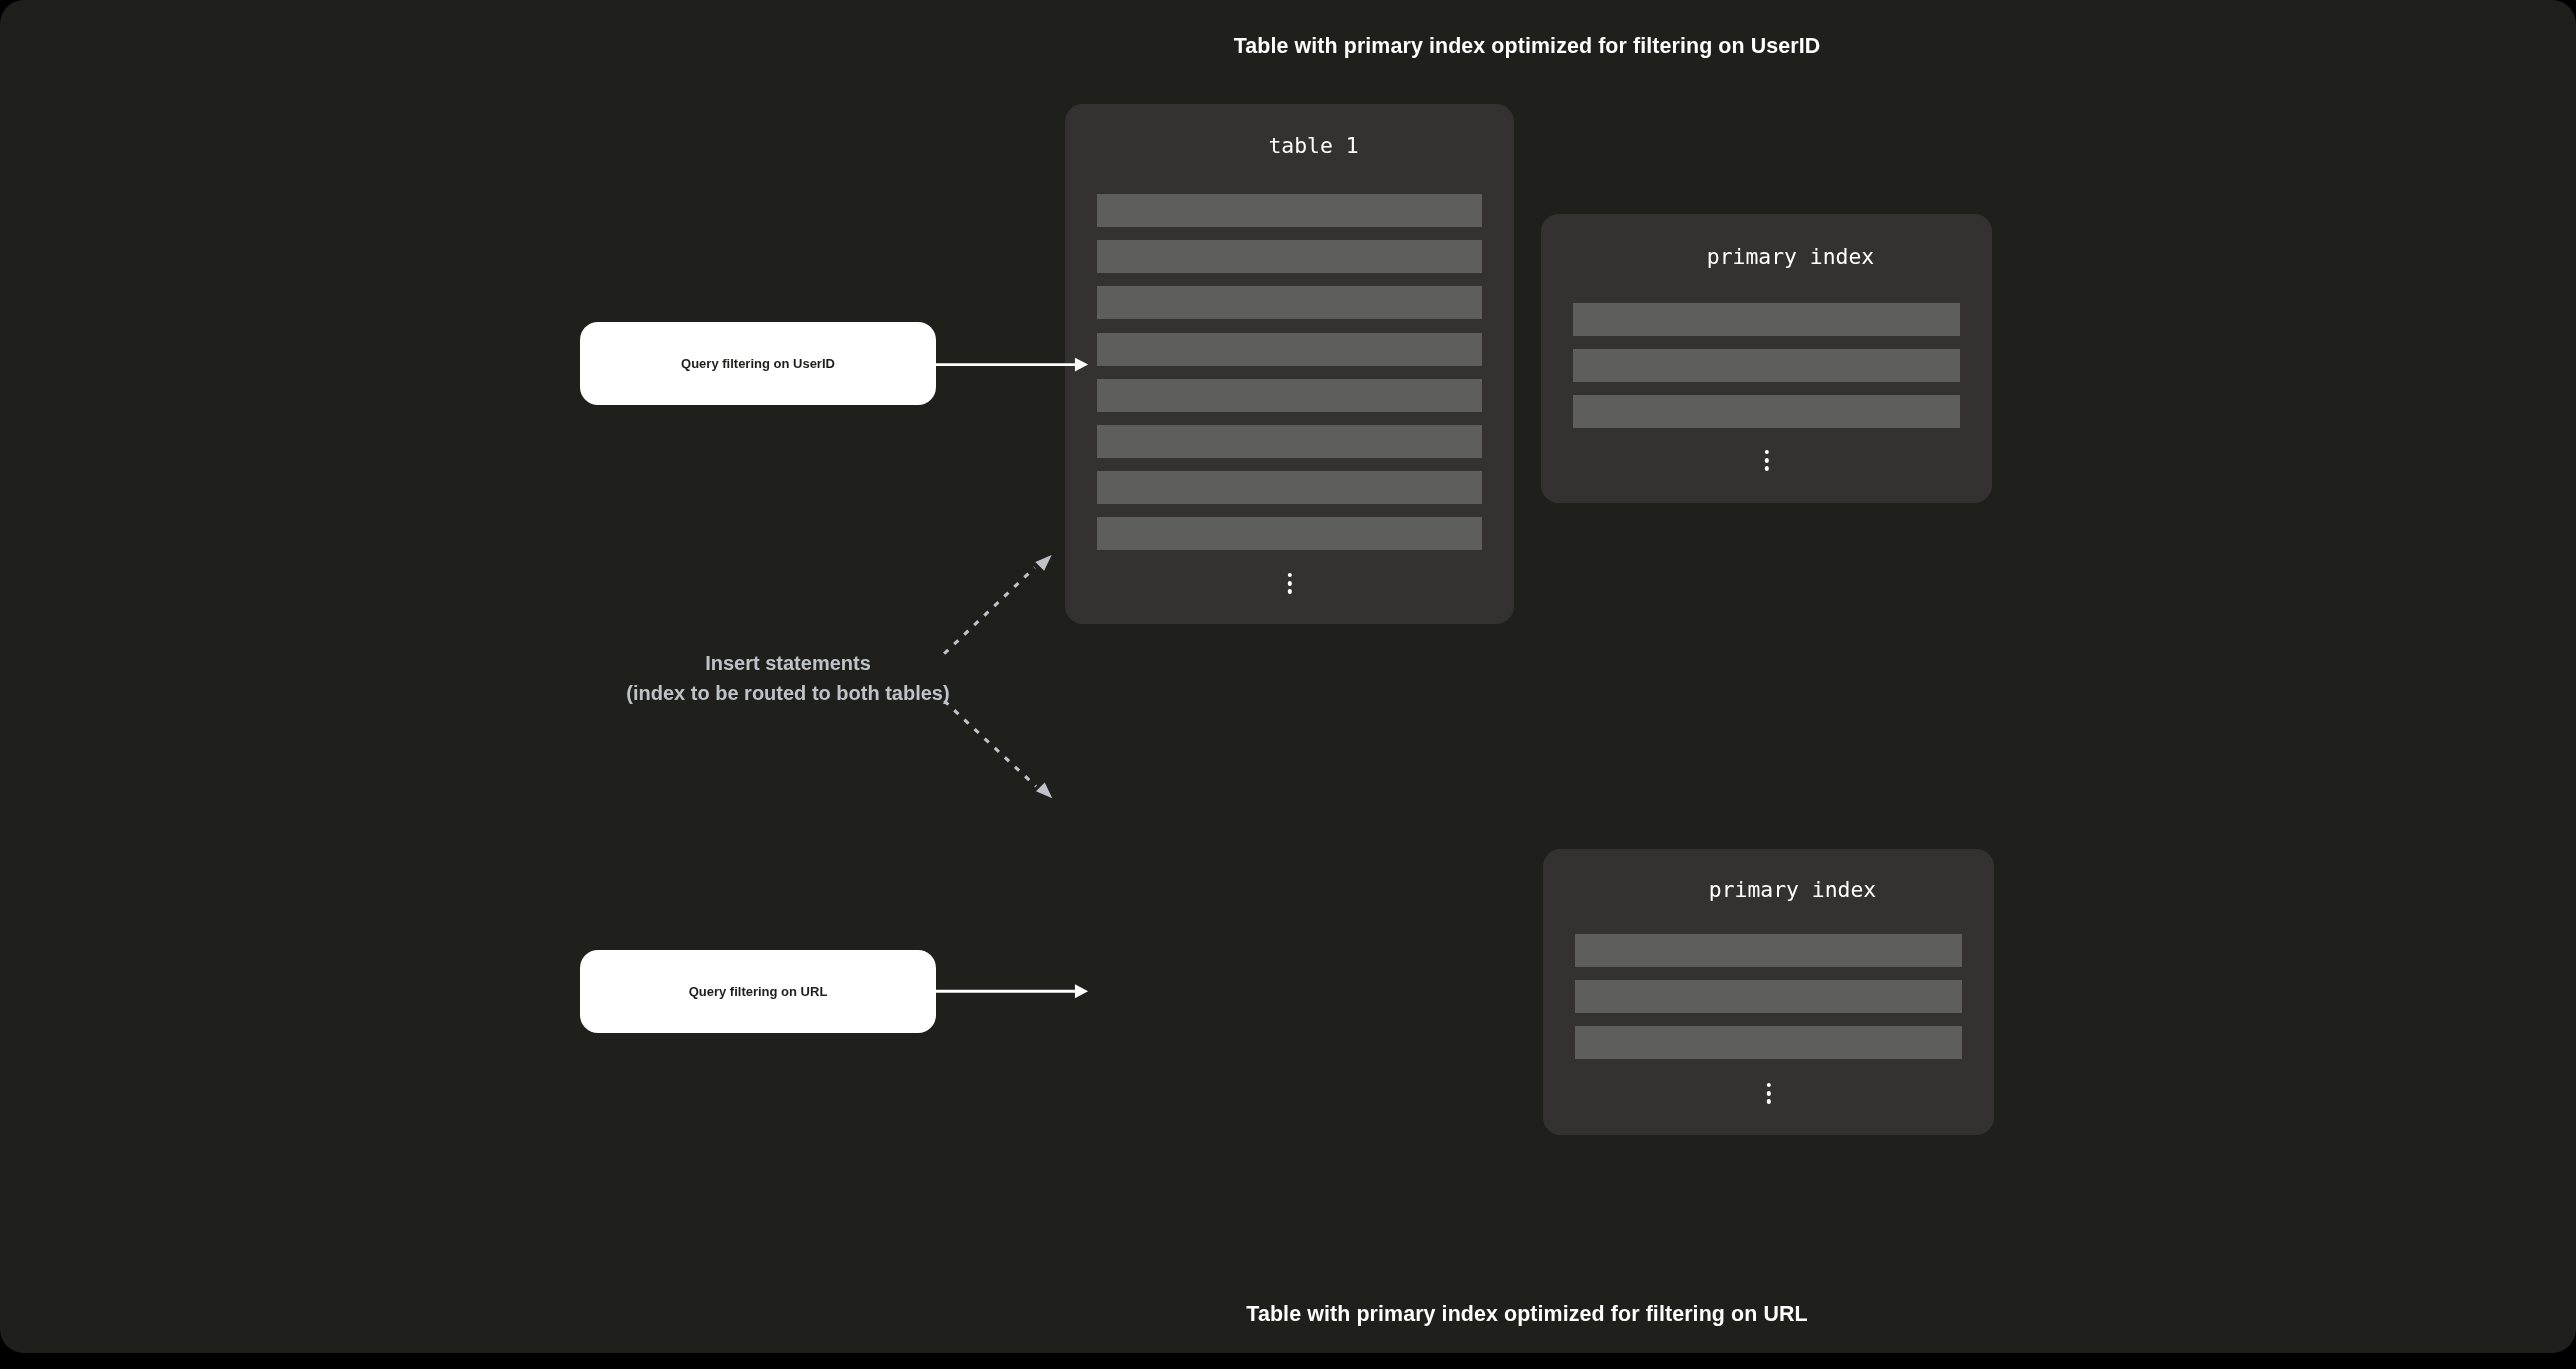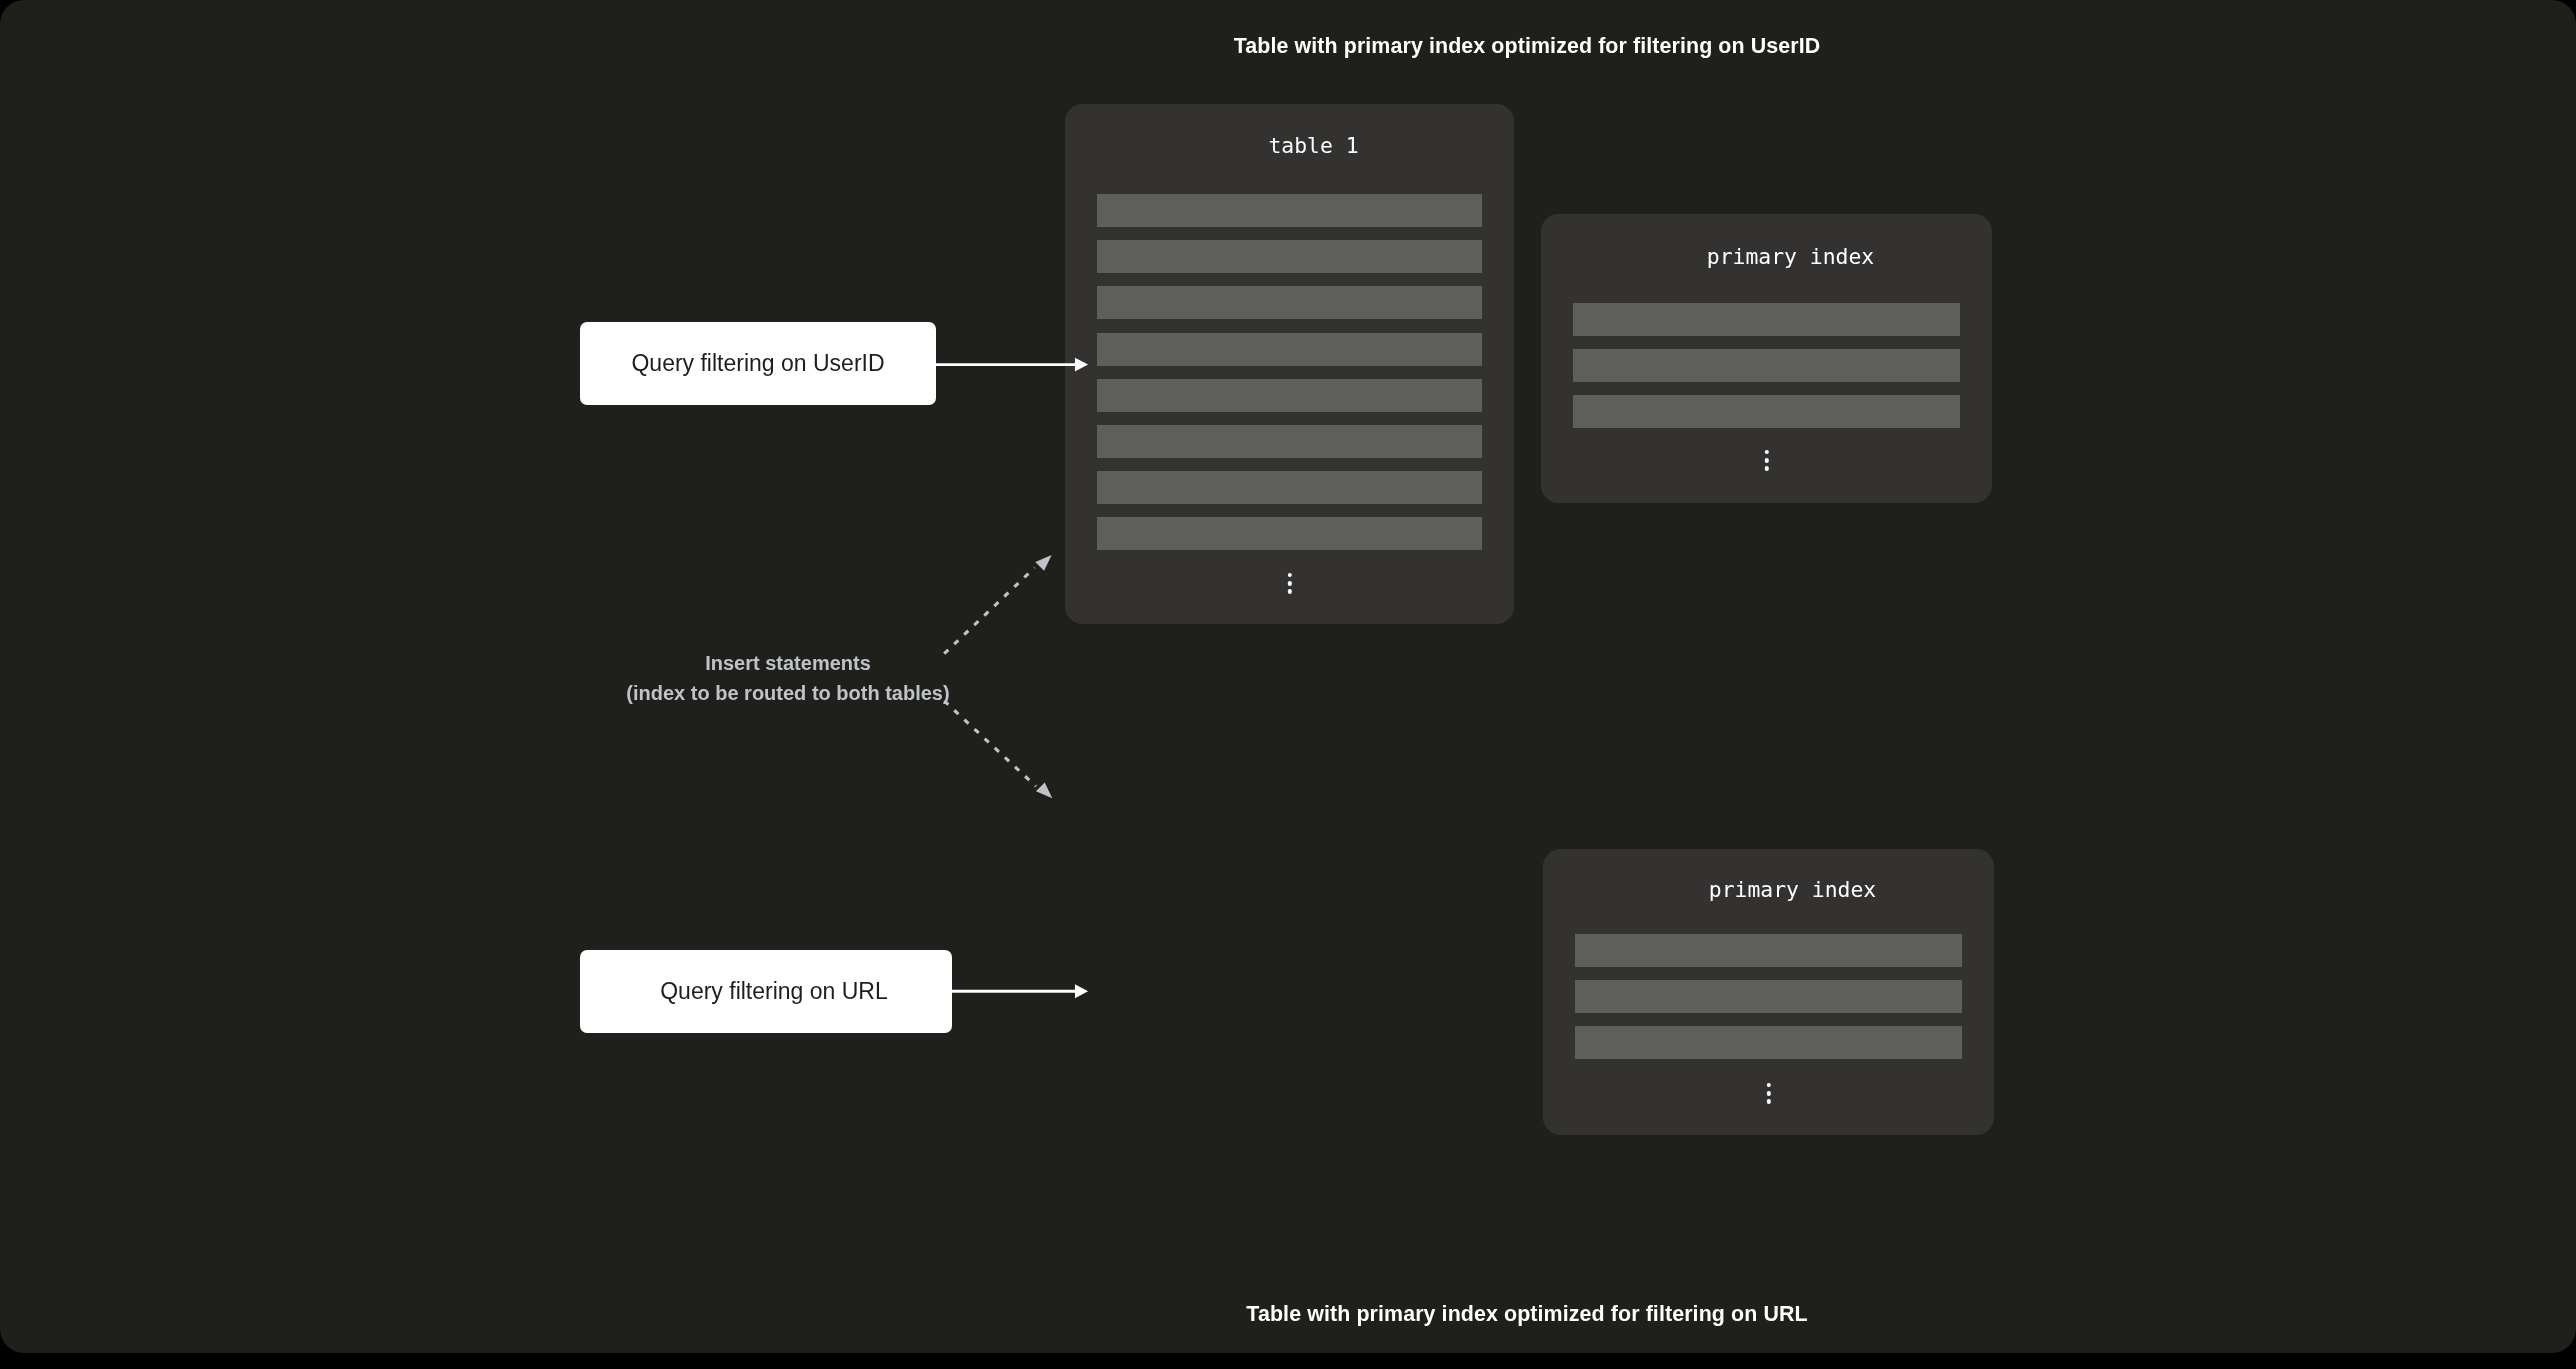--- a/index.html
+++ b/index.html
@@ -92,31 +92,31 @@
   .dot {
     width: 4.4px; height: 4.4px;
     border-radius: 50%;
     background: var(--text-white, #fff);
   }
 
   .query-label {
     position: absolute;
     width: 356px; height: 83px;
     background: var(--label-bg, #fff);
-    border-radius: 7px;
+    border-radius: 18px;
     display: flex;
     align-items: center;
     justify-content: center;
     color: var(--label-text, #1e1e1b);
-    font-size: 23px;
-    font-weight: 400;
+    font-size: 13px;
+    font-weight: 700;
     white-space: nowrap;
   }
   .query-userid { left: 580px; top: 322px; }
-  .query-url    { left: 580px; top: 950px; padding-left: 16px; }
+  .query-url    { left: 580px; top: 950px; }
 
   .insert-note {
     position: absolute;
     left: 788px;
     top: 649px;
     transform: translateX(-50%);
     text-align: center;
     color: var(--muted-text, #bfc3c9);
     font-size: 20px;
     font-weight: 700;

